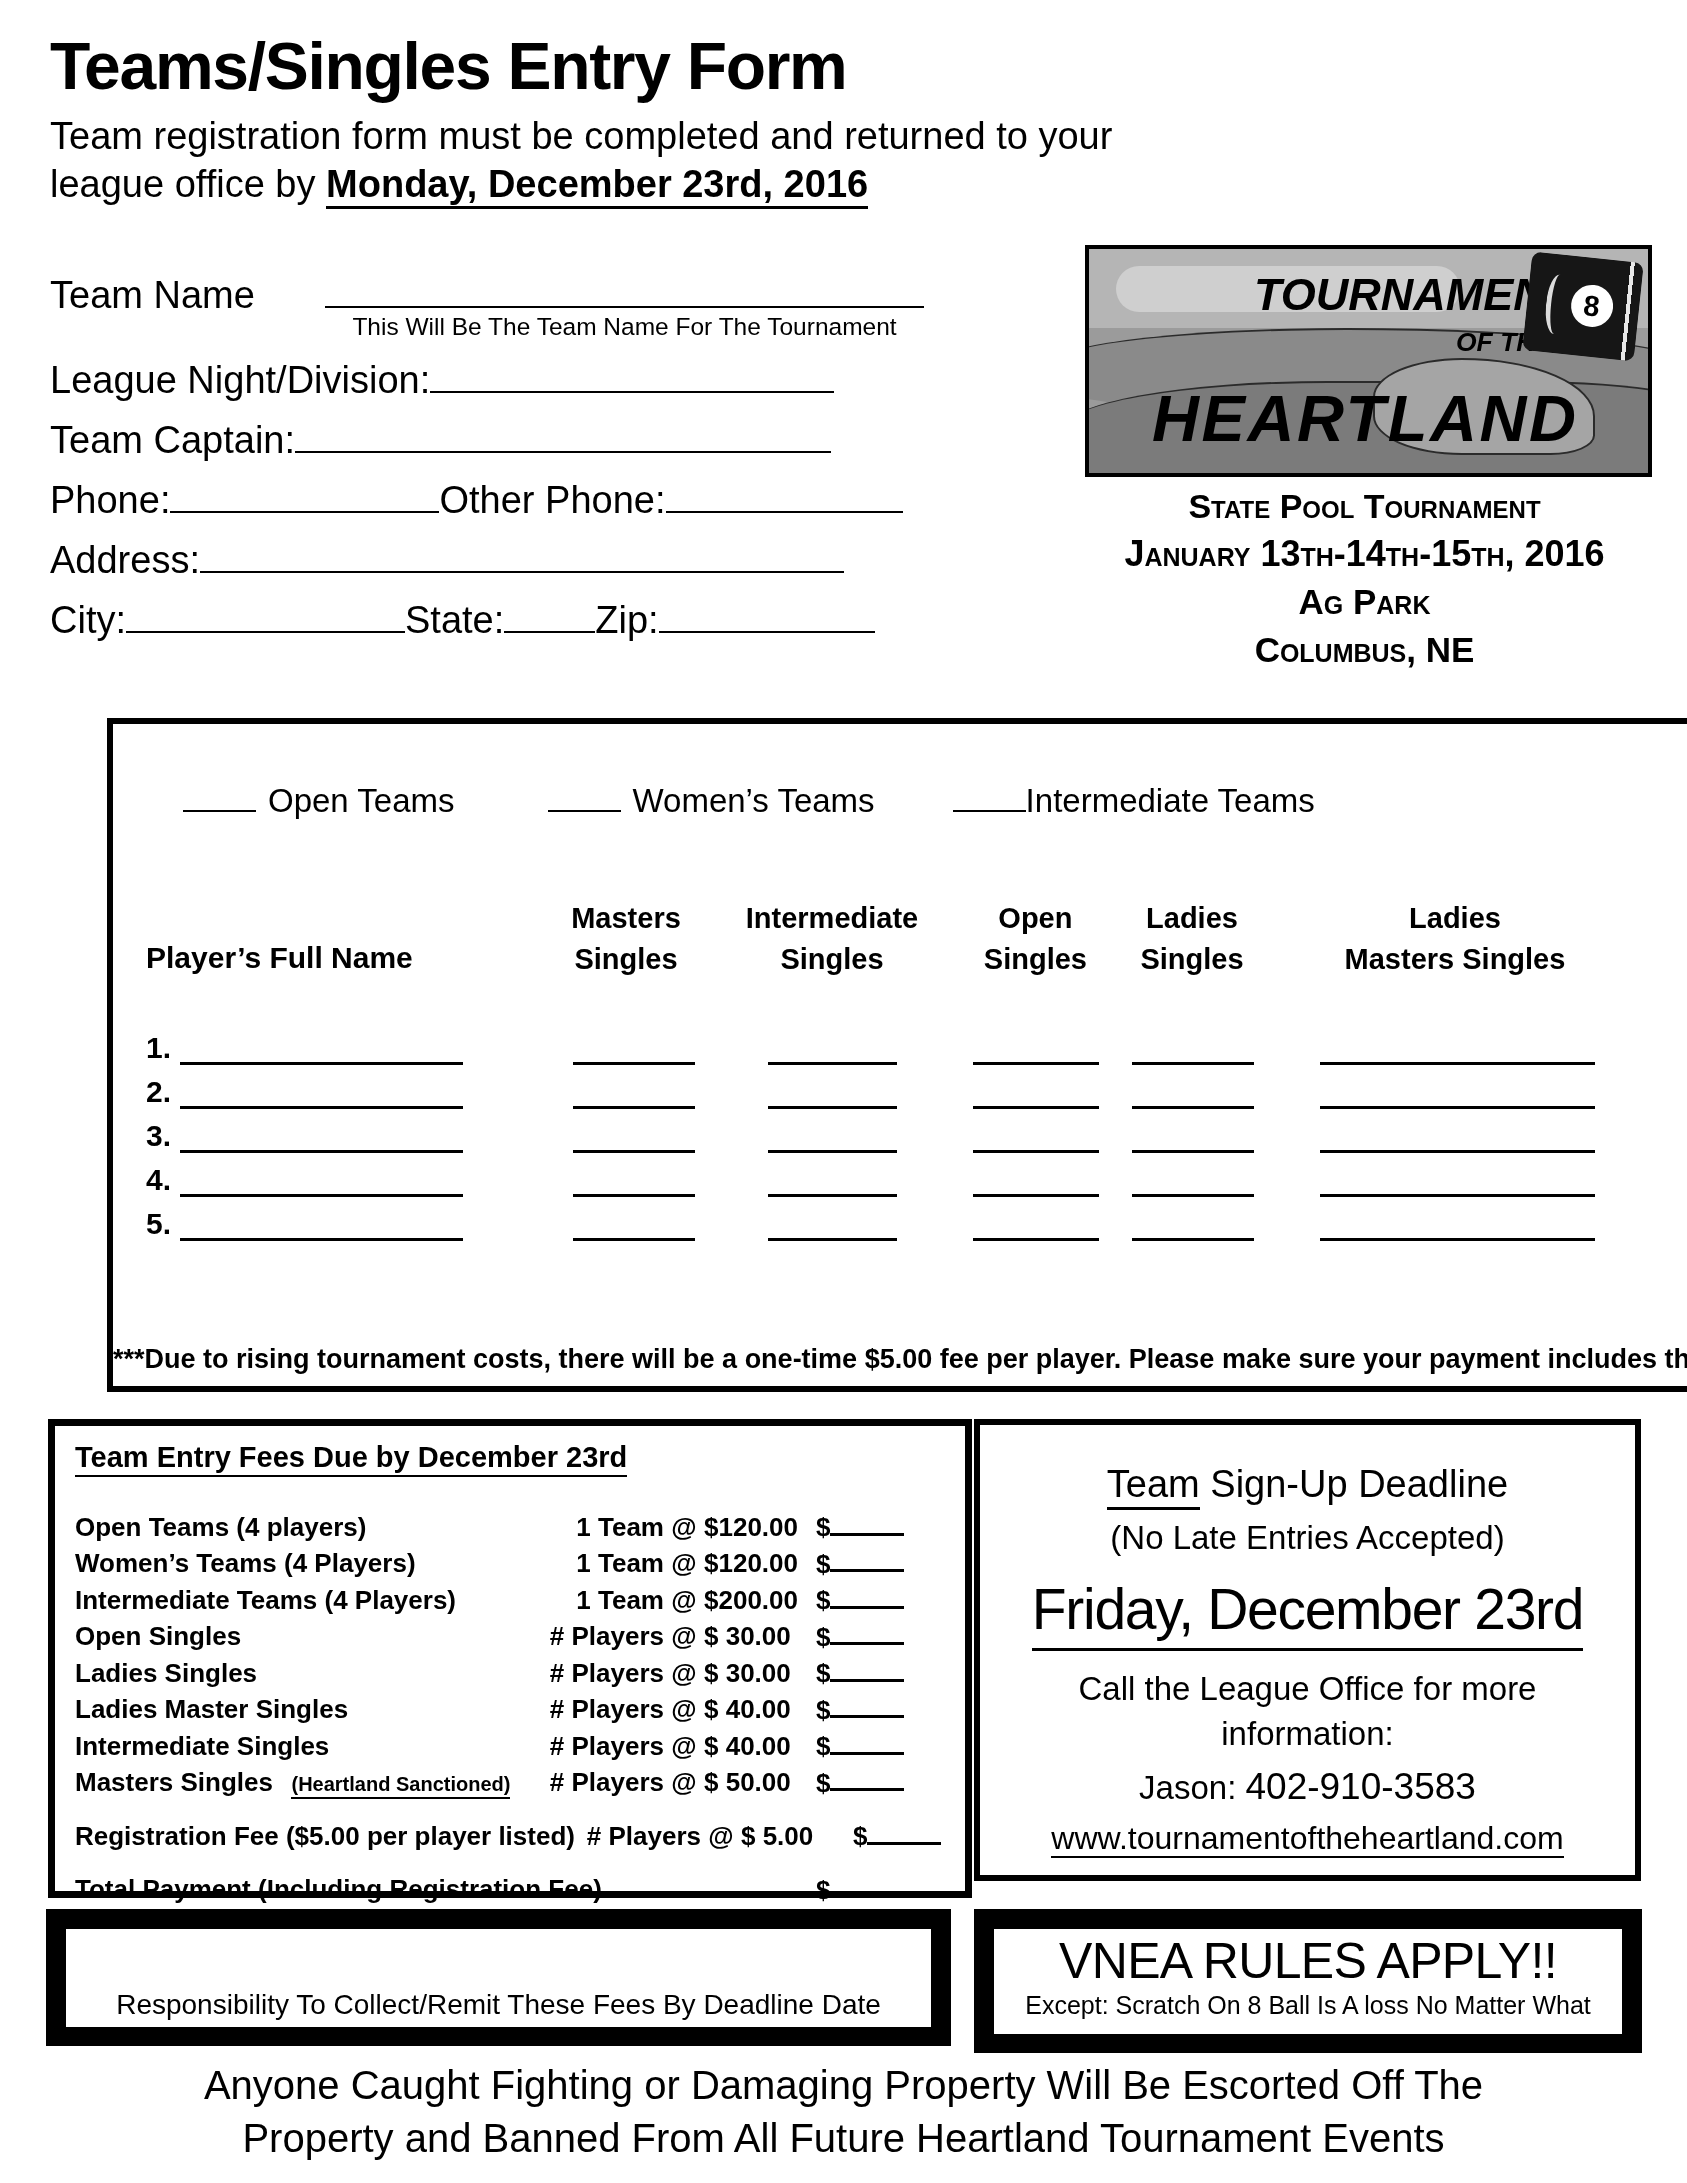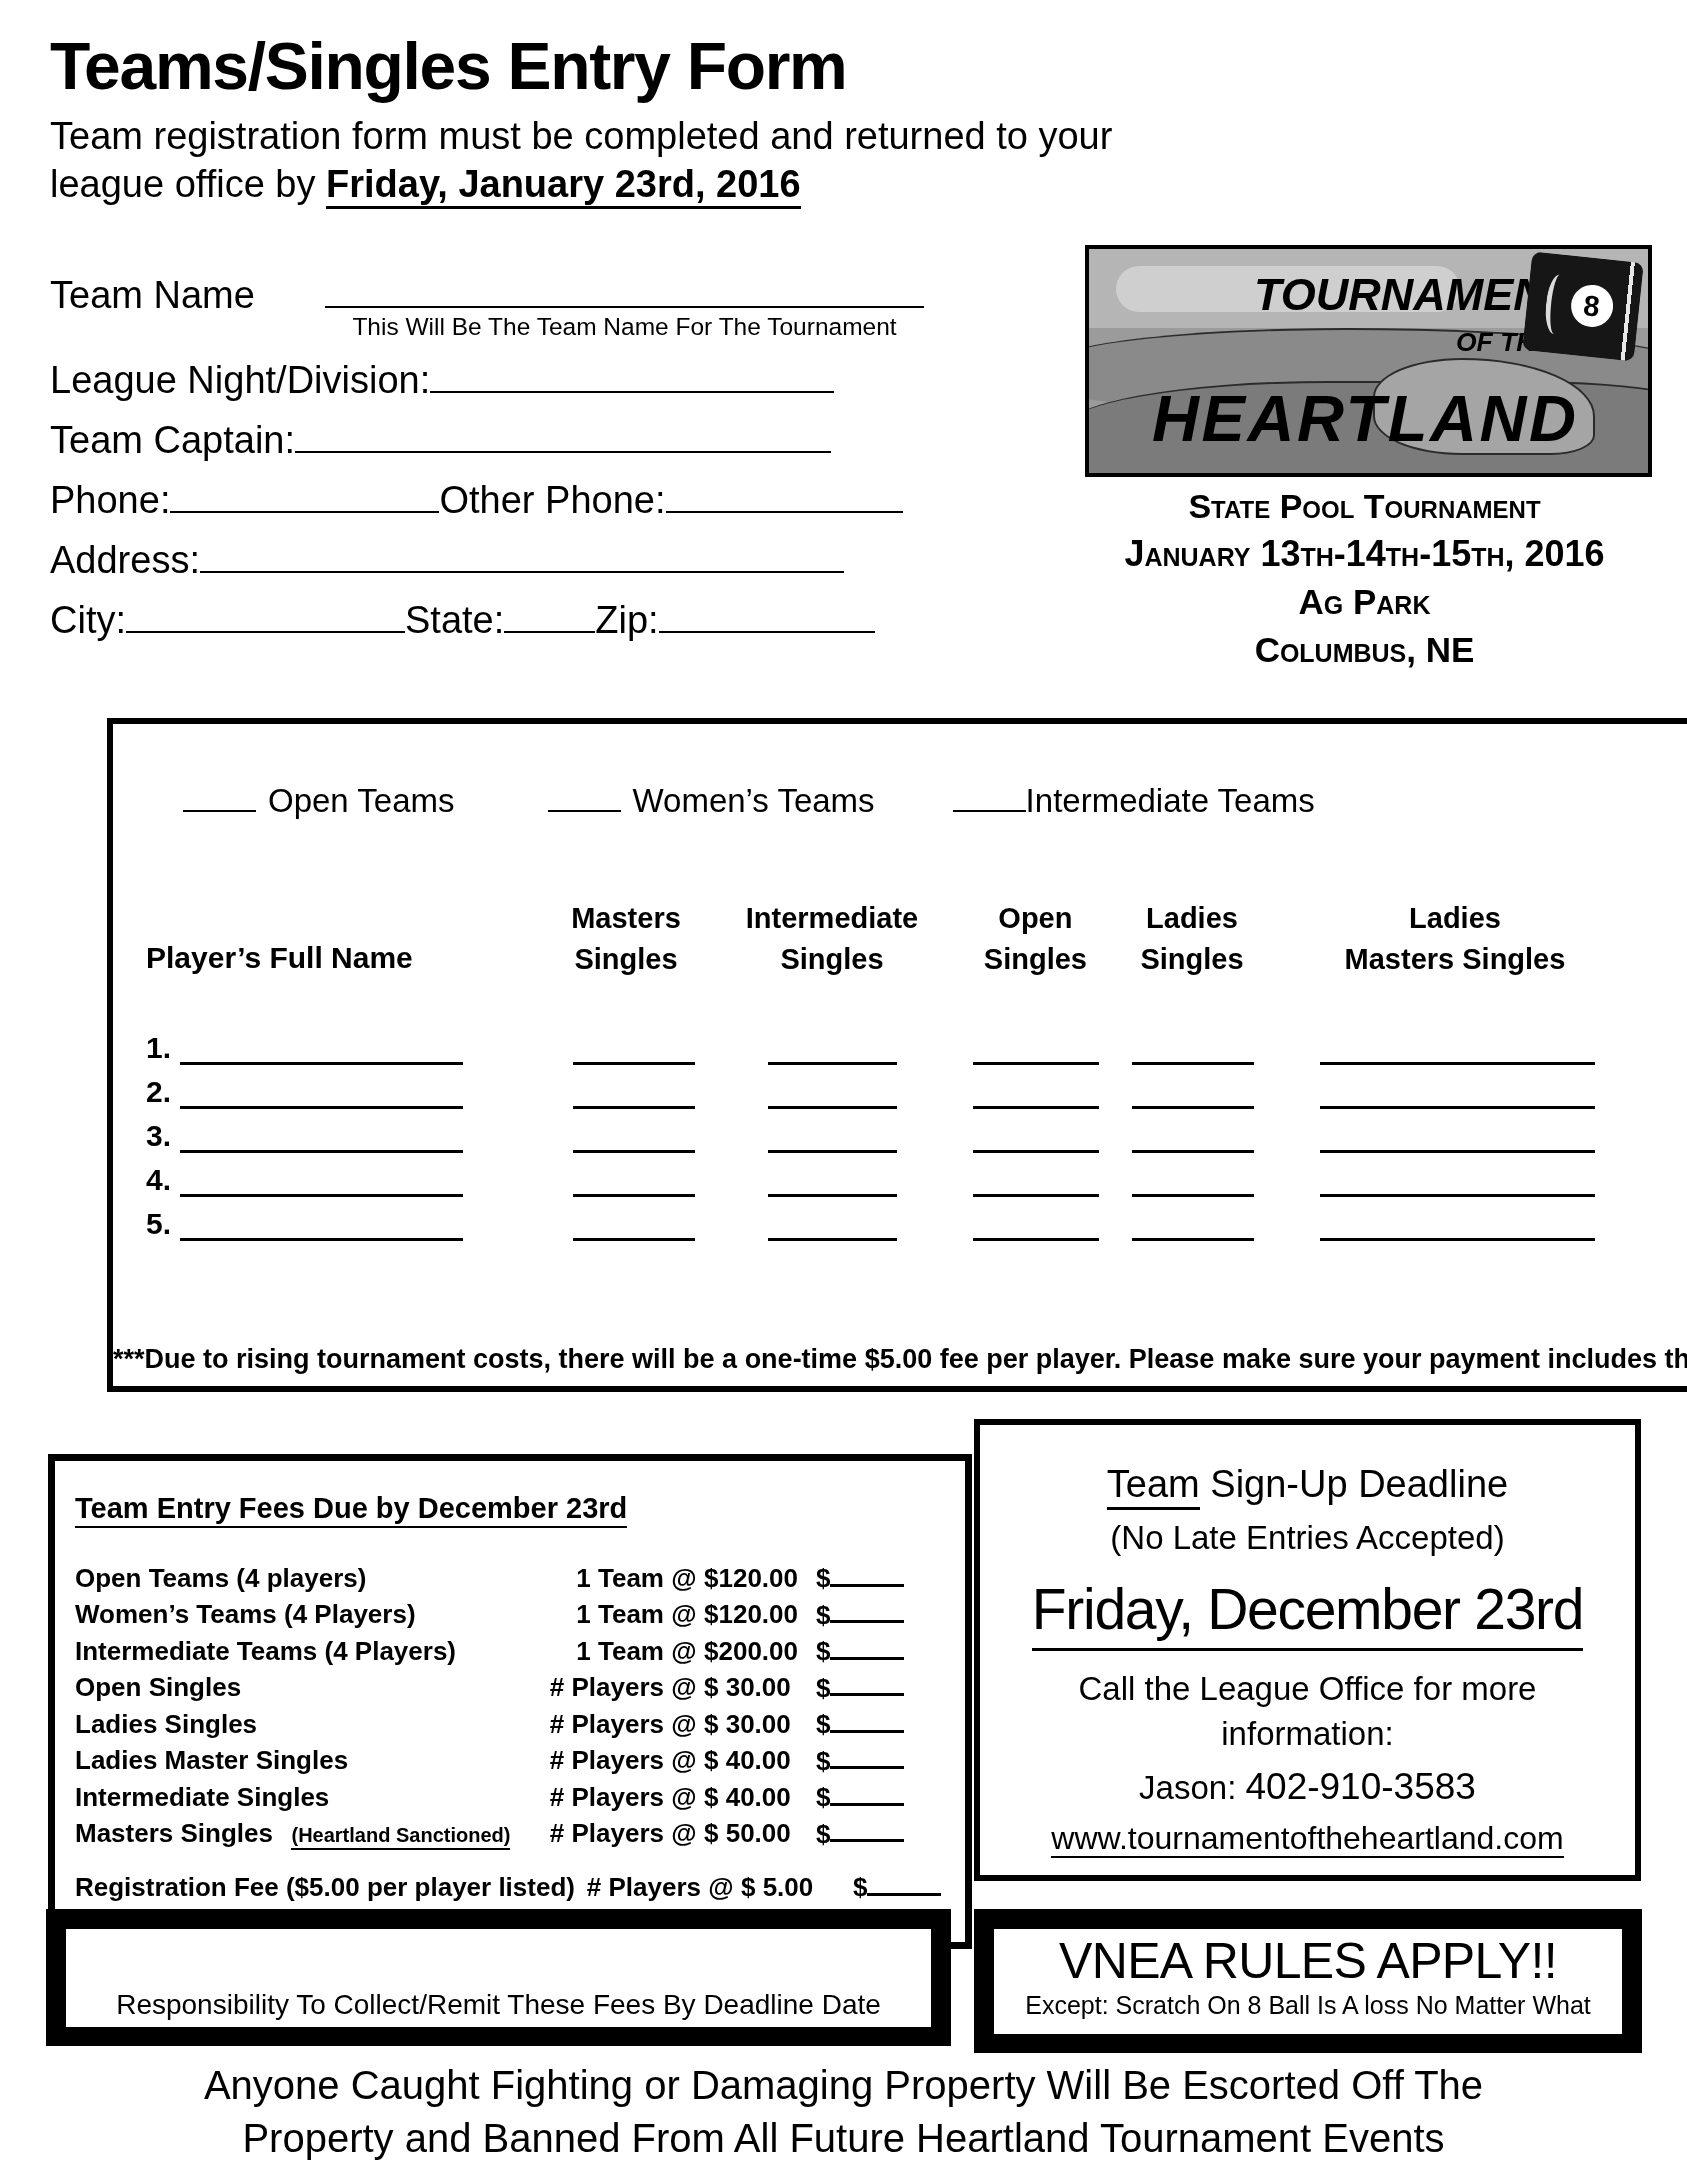--- a/index.html
+++ b/index.html
@@ -56,21 +56,21 @@
   .w-c5{width:275px;margin-left:66px;}
   .h-c1{width:172px;margin-left:77px;}
   .h-c2{width:198px;margin-left:21px;}
   .h-c3{width:152px;margin-left:28.4px;}
   .h-c4{width:152px;margin-left:4.6px;}
   .h-c5{width:284px;margin-left:45px;}
   .altrow{margin-top:34px;padding-left:33px;font-size:33px;font-weight:bold;}
   .altrow .bl{width:423px;border-bottom-width:3.3px;}
   .feenote{position:absolute;bottom:10.6px;left:0;width:100%;text-align:center;font-weight:bold;font-size:27px;white-space:nowrap;}
   
-  .fee-box{left:48px;top:1454px;width:890px;height:450px;border:7.3px solid #000;position:absolute;padding:31px 0 0 20px;}
+  .fee-box{left:48px;top:1419px;width:890px;height:450px;border:7.3px solid #000;position:absolute;padding:15px 0 0 20px;}
   .feehead{font-size:29px;font-weight:bold;display:inline-block;border-bottom:2.6px solid #000;padding-bottom:1.3px;}
   .feelist{margin-top:29px;}
   .feerow{display:flex;align-items:baseline;font-weight:bold;font-size:26px;line-height:31px;white-space:nowrap;}
   .f-label{flex:0 0 463px;}
   .f-qty{flex:0 0 126px;text-align:right;}
   .f-at{flex:0 0 40px;text-align:center;}
   .f-price{flex:0 0 112px;}
   .f-amt .bl{width:74px;border-bottom-width:3.3px;}
   .f-note{font-size:20px;border-bottom:2.6px solid #000;padding-bottom:1.3px;margin-left:18.5px;}
   .regrow{margin-top:14.6px;}
@@ -101,21 +101,21 @@
   
   .footer{left:0;top:2059px;width:1687px;text-align:center;font-size:40px;line-height:1.33;position:absolute;}
 </style>
 </head>
 <body>
 
 <div class="abs" style="left:50px;top:28px;width:1323px;">
   <h1 class="title">Teams/Singles Entry Form</h1>
   <div class="intro">
     <span>Team registration form must be completed and returned to your</span><br>
-    <span>league office by </span><b>Friday, January 23rd, 2016</b>
+    <span>league office by </span><b>Monday, December 23rd, 2016</b>
   </div>
 </div>
 
 <div class="abs" style="left:1085px;top:245px;width:559px;">
   <div class="logo-art">
     <div class="sky"></div>
     <div class="cloud"></div>
     <div class="land1"></div>
     <div class="land2"></div>
     <div class="land3"></div>

